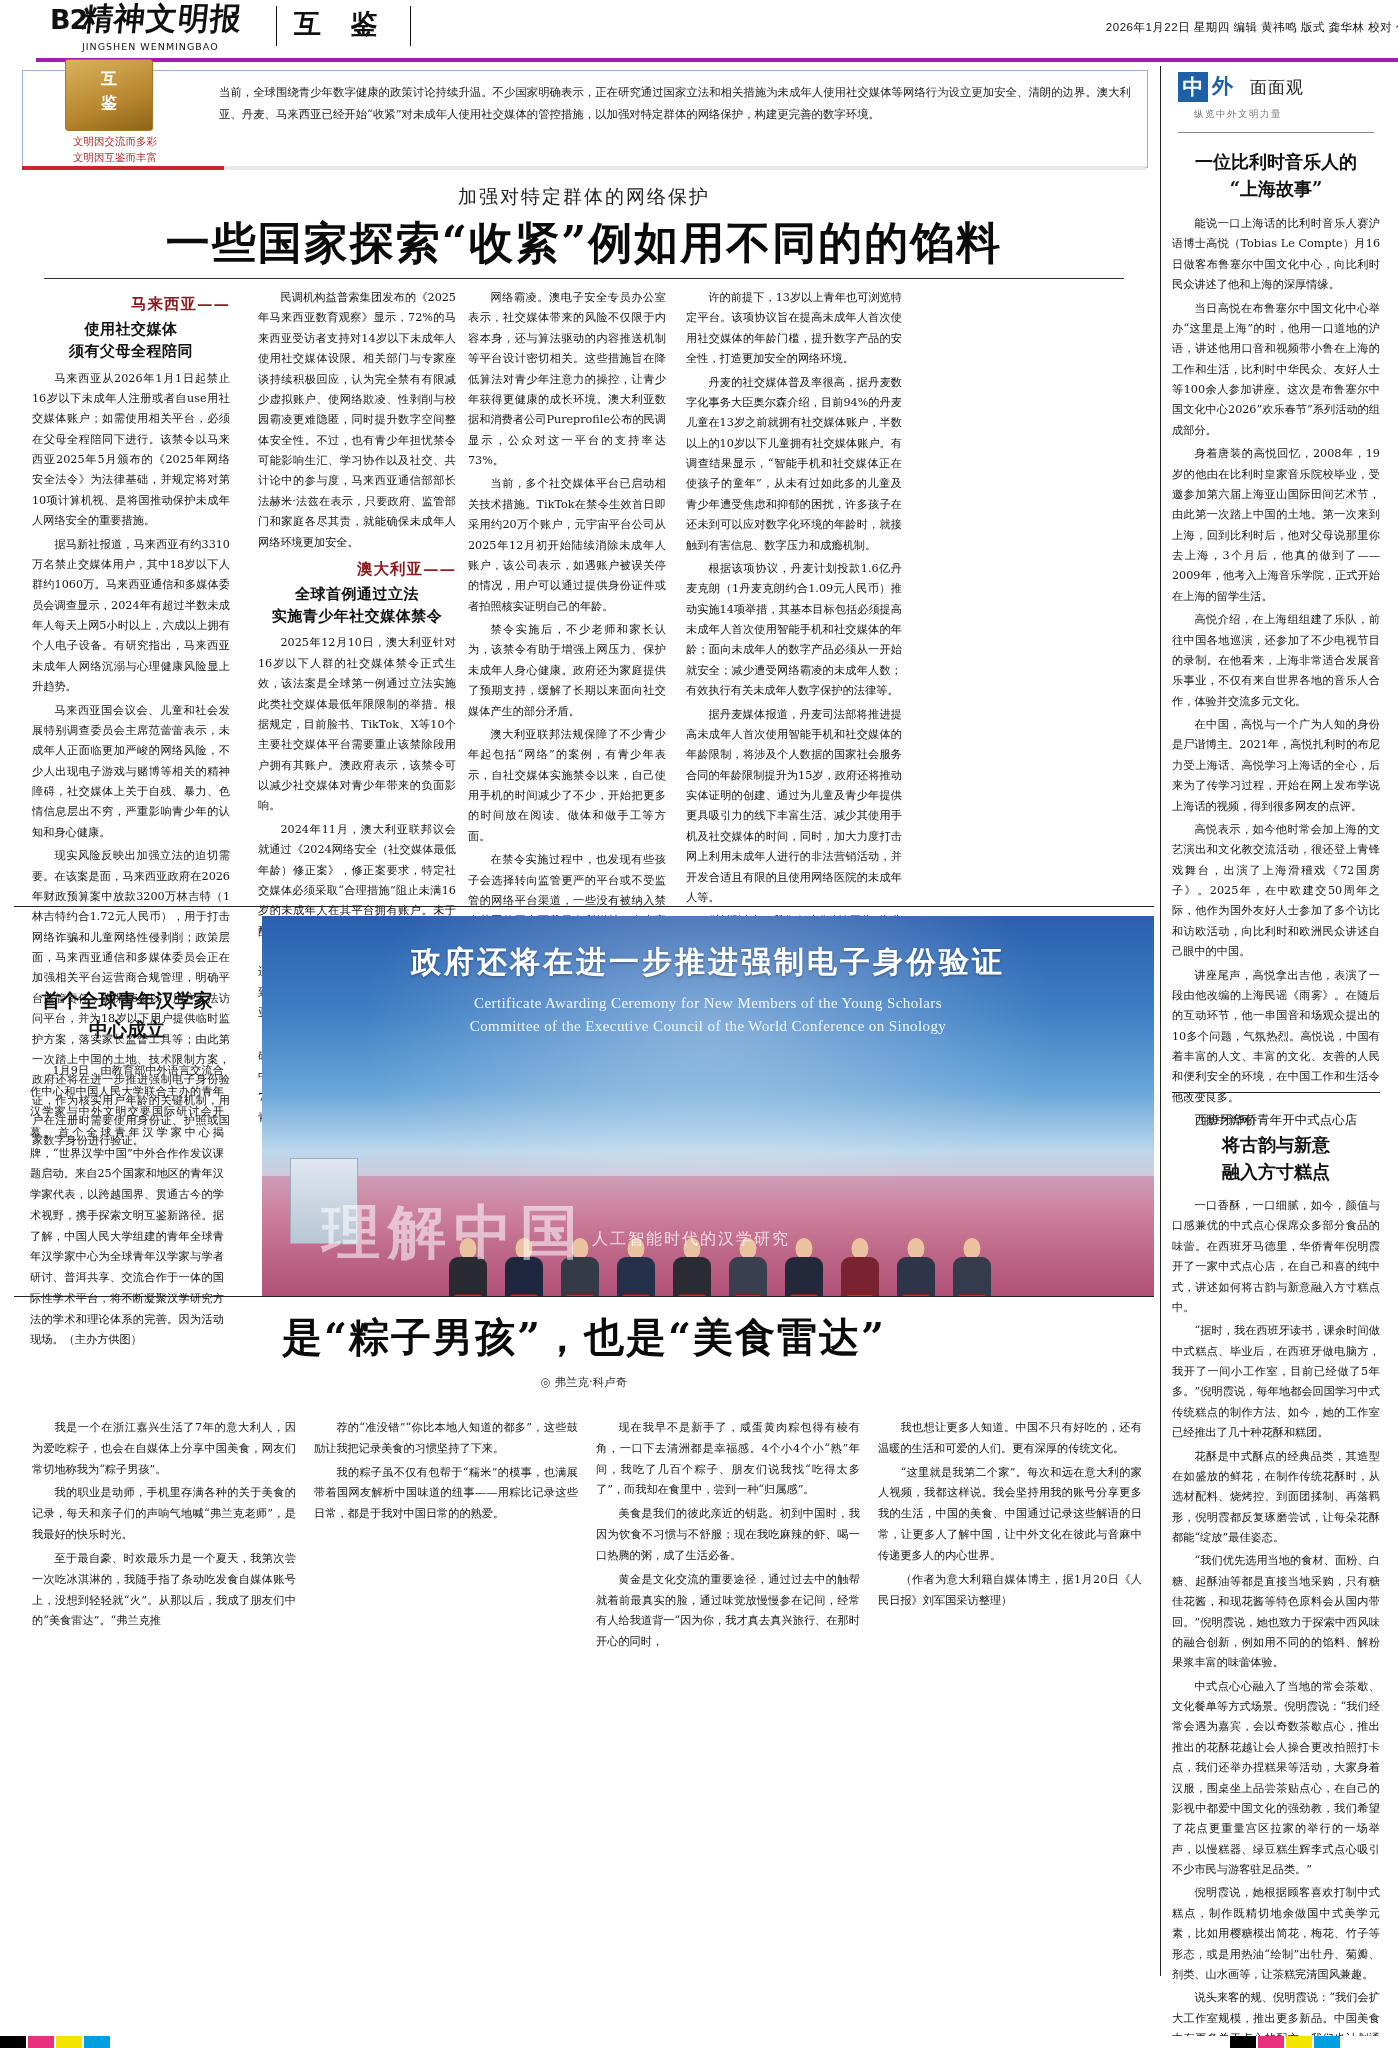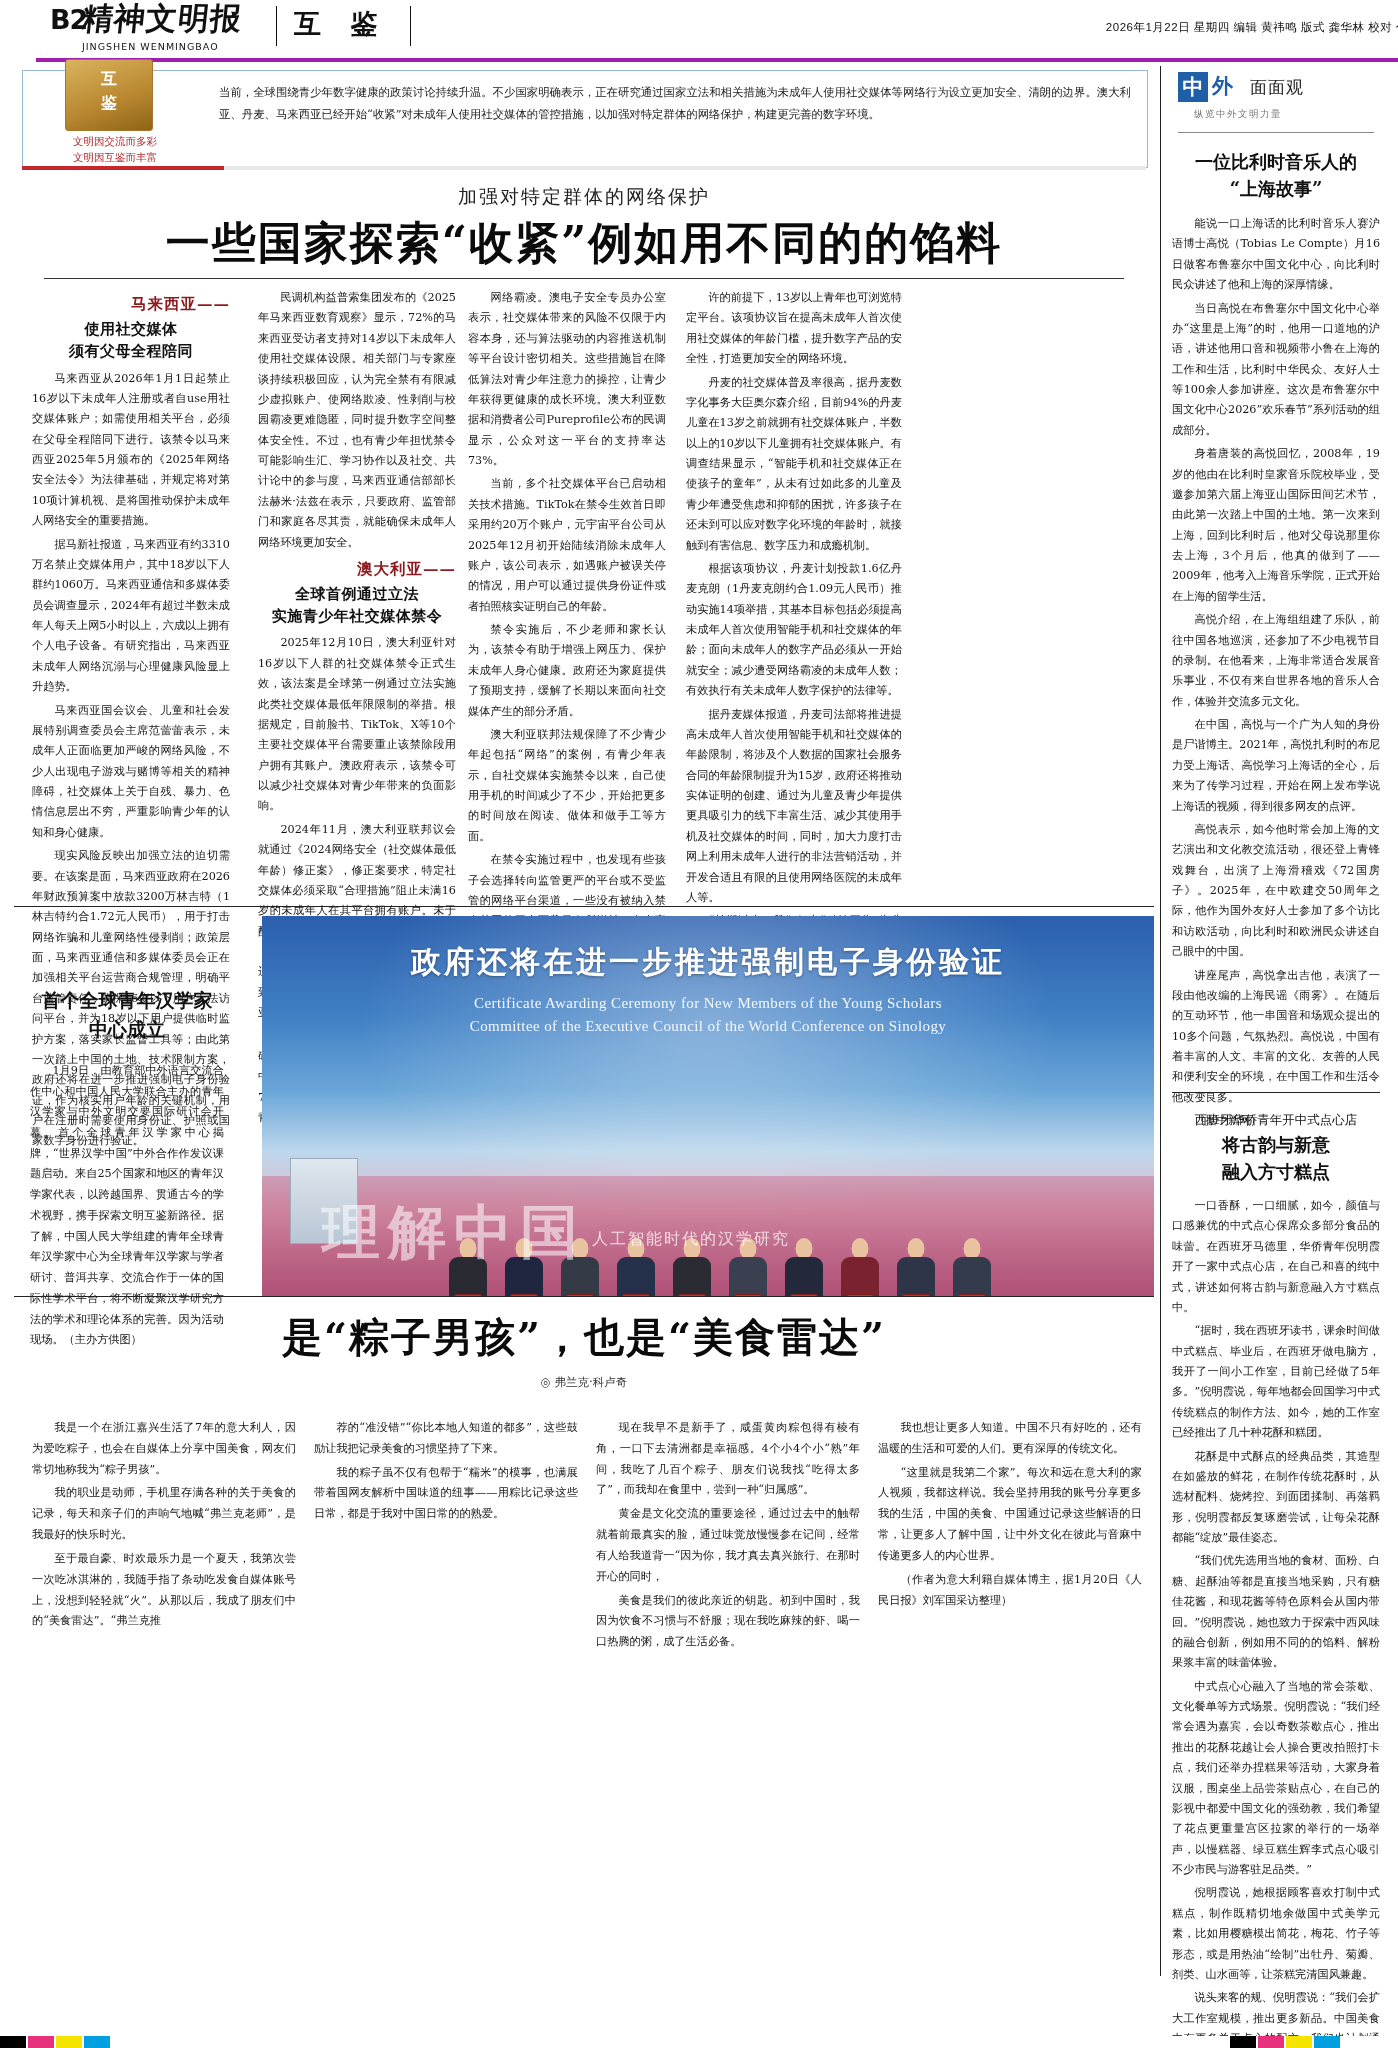--- a/index.html
+++ b/index.html
@@ -457,22 +457,22 @@
       <p>我是一个在浙江嘉兴生活了7年的意大利人，因为爱吃粽子，也会在自媒体上分享中国美食，网友们常切地称我为“粽子男孩”。</p>
       <p>我的职业是动师，手机里存满各种的关于美食的记录，每天和亲子们的声响气地喊“弗兰克老师”，是我最好的快乐时光。</p>
       <p>至于最自豪、时欢最乐力是一个夏天，我第次尝一次吃冰淇淋的，我随手指了条动吃发食自媒体账号上，没想到轻轻就“火”。从那以后，我成了朋友们中的“美食雷达”。“弗兰克推</p>
     </div>
     <div class="bcol" style="left:300px;">
       <p>荐的“准没错”“你比本地人知道的都多”，这些鼓励让我把记录美食的习惯坚持了下来。</p>
       <p>我的粽子虽不仅有包帮于“糯米”的模事，也满展带着国网友解析中国味道的纽事——用粽比记录这些日常，都是于我对中国日常的的熟爱。</p>
     </div>
     <div class="bcol" style="left:582px;">
       <p>现在我早不是新手了，咸蛋黄肉粽包得有棱有角，一口下去清洲都是幸福感。4个小4个小“熟”年间，我吃了几百个粽子、朋友们说我找“吃得太多了”，而我却在食里中，尝到一种“归属感”。</p>
+      <p>美食是我们的彼此亲近的钥匙。初到中国时，我因为饮食不习惯与不舒服；现在我吃麻辣的虾、喝一口热腾的粥，成了生活必备。</p>
       <p>黄金是文化交流的重要途径，通过过去中的触帮就着前最真实的脸，通过味觉放慢慢参在记间，经常有人给我道背一“因为你，我才真去真兴旅行、在那时开心的同时，</p>
-      <p>美食是我们的彼此亲近的钥匙。初到中国时，我因为饮食不习惯与不舒服；现在我吃麻辣的虾、喝一口热腾的粥，成了生活必备。</p>
     </div>
     <div class="bcol" style="left:864px;">
       <p>我也想让更多人知道。中国不只有好吃的，还有温暖的生活和可爱的人们。更有深厚的传统文化。</p>
       <p>“这里就是我第二个家”。每次和远在意大利的家人视频，我都这样说。我会坚持用我的账号分享更多我的生活，中国的美食、中国通过记录这些解语的日常，让更多人了解中国，让中外文化在彼此与音麻中传递更多人的内心世界。</p>
       <p class="bcredit">（作者为意大利籍自媒体博主，据1月20日《人民日报》刘军国采访整理）</p>
     </div>
   </div>
 
   <div class="colorbar">
     <span style="left:0px;   background:#000000;"></span>

